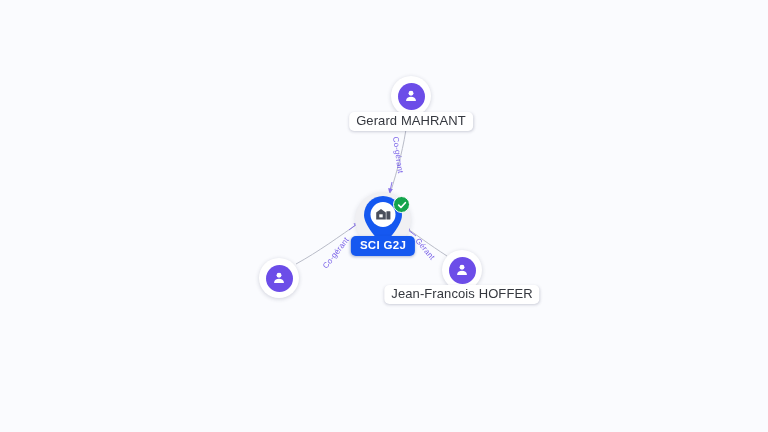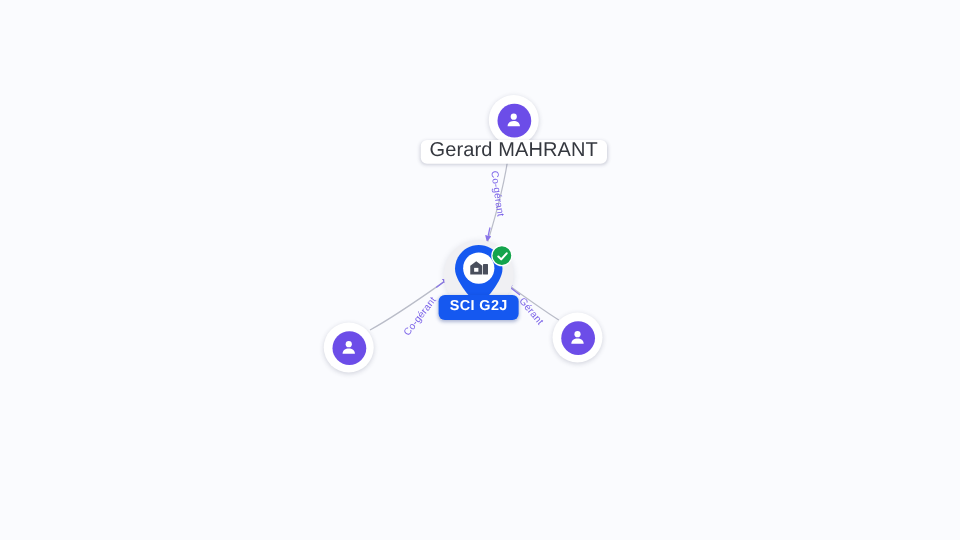--- a/index.html
+++ b/index.html
@@ -56,21 +56,21 @@
   }
   .avatar-disc svg { display: block; }
   .person-label {
     position: absolute;
     transform: translateX(-50%);
     white-space: nowrap;
     background: #ffffff;
     border-radius: 5px;
     box-shadow: 0 1px 3px rgba(40, 45, 80, 0.22);
     padding: 3px 7px 4px 7px;
-    font-size: 16px;
+    font-size: 13px;
     line-height: 12px;
     color: #35383f;
     letter-spacing: 0.1px;
   }
 
   
   #company-node {
     position: absolute;
     width: 0;
     height: 0;
@@ -188,20 +188,21 @@
   <div class="person-node" style="left:462px; top:270px;">
     <div class="person-circle">
       <div class="avatar-disc">
         <svg width="16" height="16" viewBox="0 0 24 24" fill="#ffffff">
           <circle cx="12" cy="8" r="3.7"></circle>
           <path d="M4.6 19.5c0-4 3.4-6.2 7.4-6.2s7.4 2.2 7.4 6.2z"></path>
         </svg>
       </div>
     </div>
   </div>
+  <div class="person-label" style="left:462px; top:285px;">Jean-Francois HOFFER</div>
 
   <div id="company-node" style="left:383px; top:222px;">
     <div class="company-halo"></div>
     <div class="pin-wrap">
       <svg width="42" height="54" viewBox="0 0 42 54">
         <path d="M21 2 C10.5 2 2 10.5 2 21 C2 33 21 51 21 51 C21 51 40 33 40 21 C40 10.5 31.5 2 21 2 Z" fill="#1558f0"></path>
         <circle cx="21" cy="20.5" r="12.5" fill="#ffffff"></circle>
         <g fill="#4a4f5c">
           <path d="M14.2 25.6 L14.2 18.6 L19.0 15.0 L23.8 18.6 L23.8 25.6 Z"></path>
           <rect x="24.4" y="17.2" width="4.0" height="8.4" rx="0.5"></rect>

